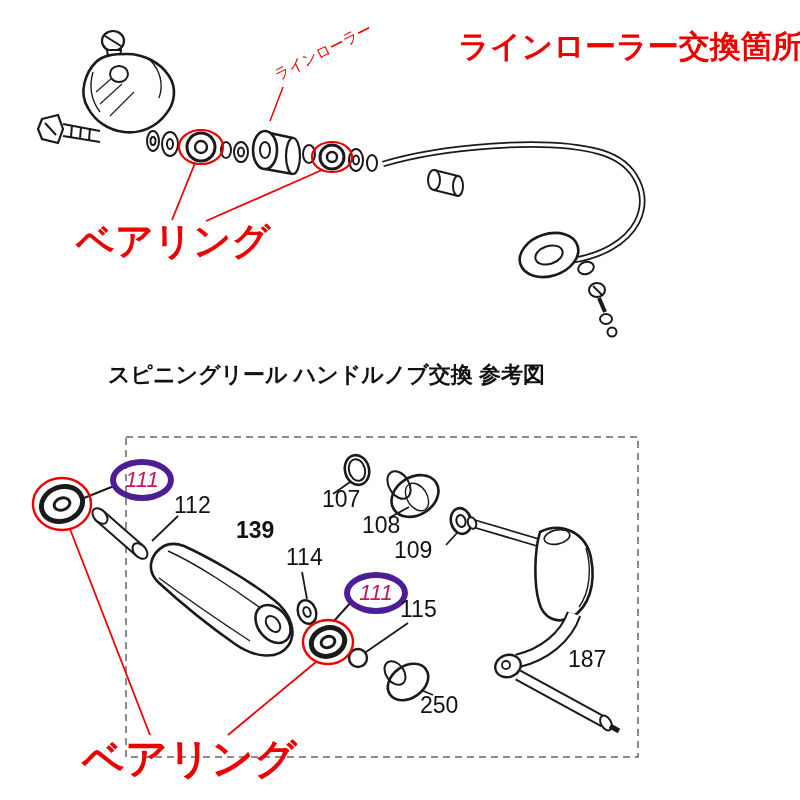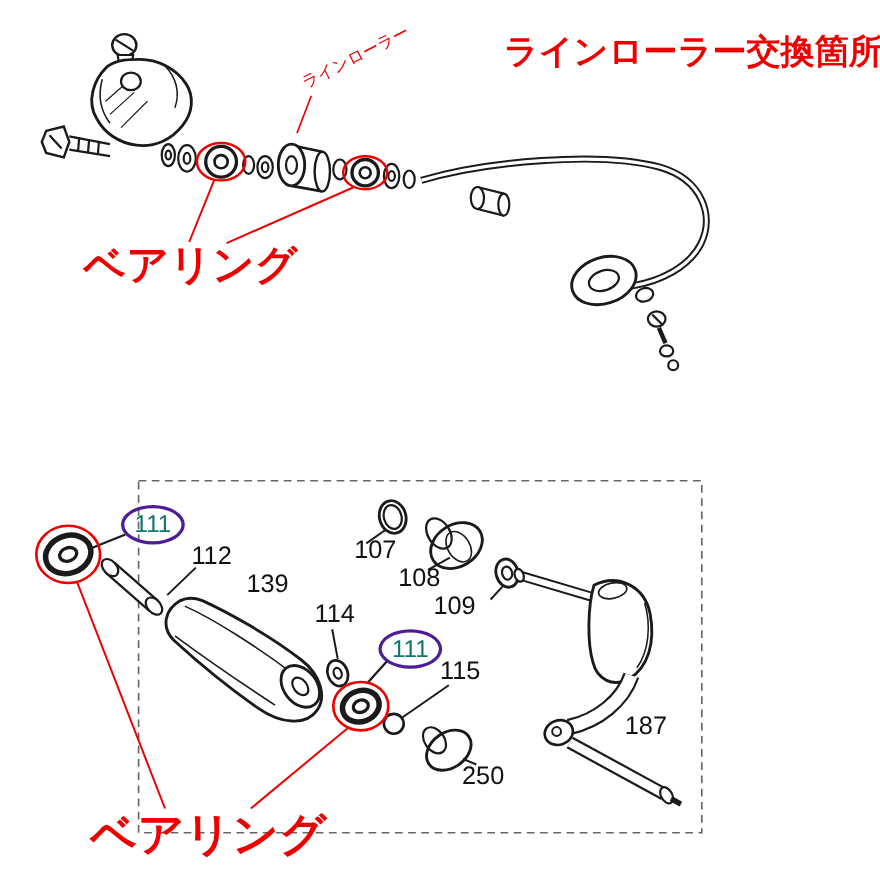--- a/index.html
+++ b/index.html
@@ -7,23 +7,23 @@
           font-family:"Liberation Sans",sans-serif;}
   .layer{position:absolute;left:0;top:0;}
   .txt{position:absolute;white-space:nowrap;z-index:5;}
   .red-title{color:#ee0000;font-weight:bold;font-size:31px;letter-spacing:0px;}
   .red-sub{color:#ee0000;font-weight:bold;font-size:33px;}
   .red-bearing-top{color:#ee0000;font-weight:bold;font-size:38px;}
   .red-bearing-bottom{color:#ee0000;font-weight:bold;font-size:42px;}
   .red-small{color:#ee0000;font-size:15px;transform:rotate(-27deg);transform-origin:0 100%;}
   .caption{color:#111;font-weight:bold;font-size:22px;}
   .part-label{position:absolute;color:#111;font-size:23px;z-index:5;white-space:nowrap;}
-  .ellipse-label{position:absolute;width:52px;height:30px;border:3px solid #4c1d95;border-radius:50%;
-                 display:flex;align-items:center;justify-content:center;color:#0f766e;
-                 font-size:22px;z-index:5;}
+  .ellipse-label{position:absolute;width:52px;height:30px;border:6px solid #4c1d95;border-radius:50%;
+                 display:flex;align-items:center;justify-content:center;color:#be185d;
+                 font-size:22px;z-index:5;font-style:italic;}
 </style>
 </head>
 <body>
 
 <div class="canvas">
 
   <svg class="layer" width="800" height="800" viewBox="0 0 800 800">
 
     <g stroke="#1a1a1a" fill="none" stroke-width="2">
 
@@ -227,28 +227,29 @@
     </g>
   </svg>
 
   <div class="txt red-title" style="left:458px;top:26px;">ラインローラー交換箇所</div>
 
 
   <div class="txt red-small" style="left:280px;top:66px;">ラインローラー</div>
 
   <div class="txt red-bearing-top" style="left:76px;top:216px;">ベアリング</div>
 
+  <div class="txt caption" style="left:108px;top:360px;">スピニングリール ハンドルノブ交換 参考図</div>
 
   <div class="txt red-bearing-bottom" style="left:82px;top:731px;">ベアリング</div>
 
   <div class="ellipse-label" style="left:110px;top:459px;">111</div>
   <div class="ellipse-label" style="left:344px;top:572px;">111</div>
 
   <div class="part-label" style="left:174px;top:492px;">112</div>
-  <div class="part-label" style="left:224px;top:517px;">139</div>
+  <div class="part-label" style="left:236px;top:517px;font-weight:bold;">139</div>
   <div class="part-label" style="left:286px;top:544px;">114</div>
   <div class="part-label" style="left:400px;top:596px;">115</div>
   <div class="part-label" style="left:322px;top:486px;">107</div>
   <div class="part-label" style="left:362px;top:512px;">108</div>
   <div class="part-label" style="left:394px;top:537px;">109</div>
   <div class="part-label" style="left:420px;top:692px;">250</div>
   <div class="part-label" style="left:568px;top:646px;text-align:right;">187</div>
 </div>
 
 </body></html>

